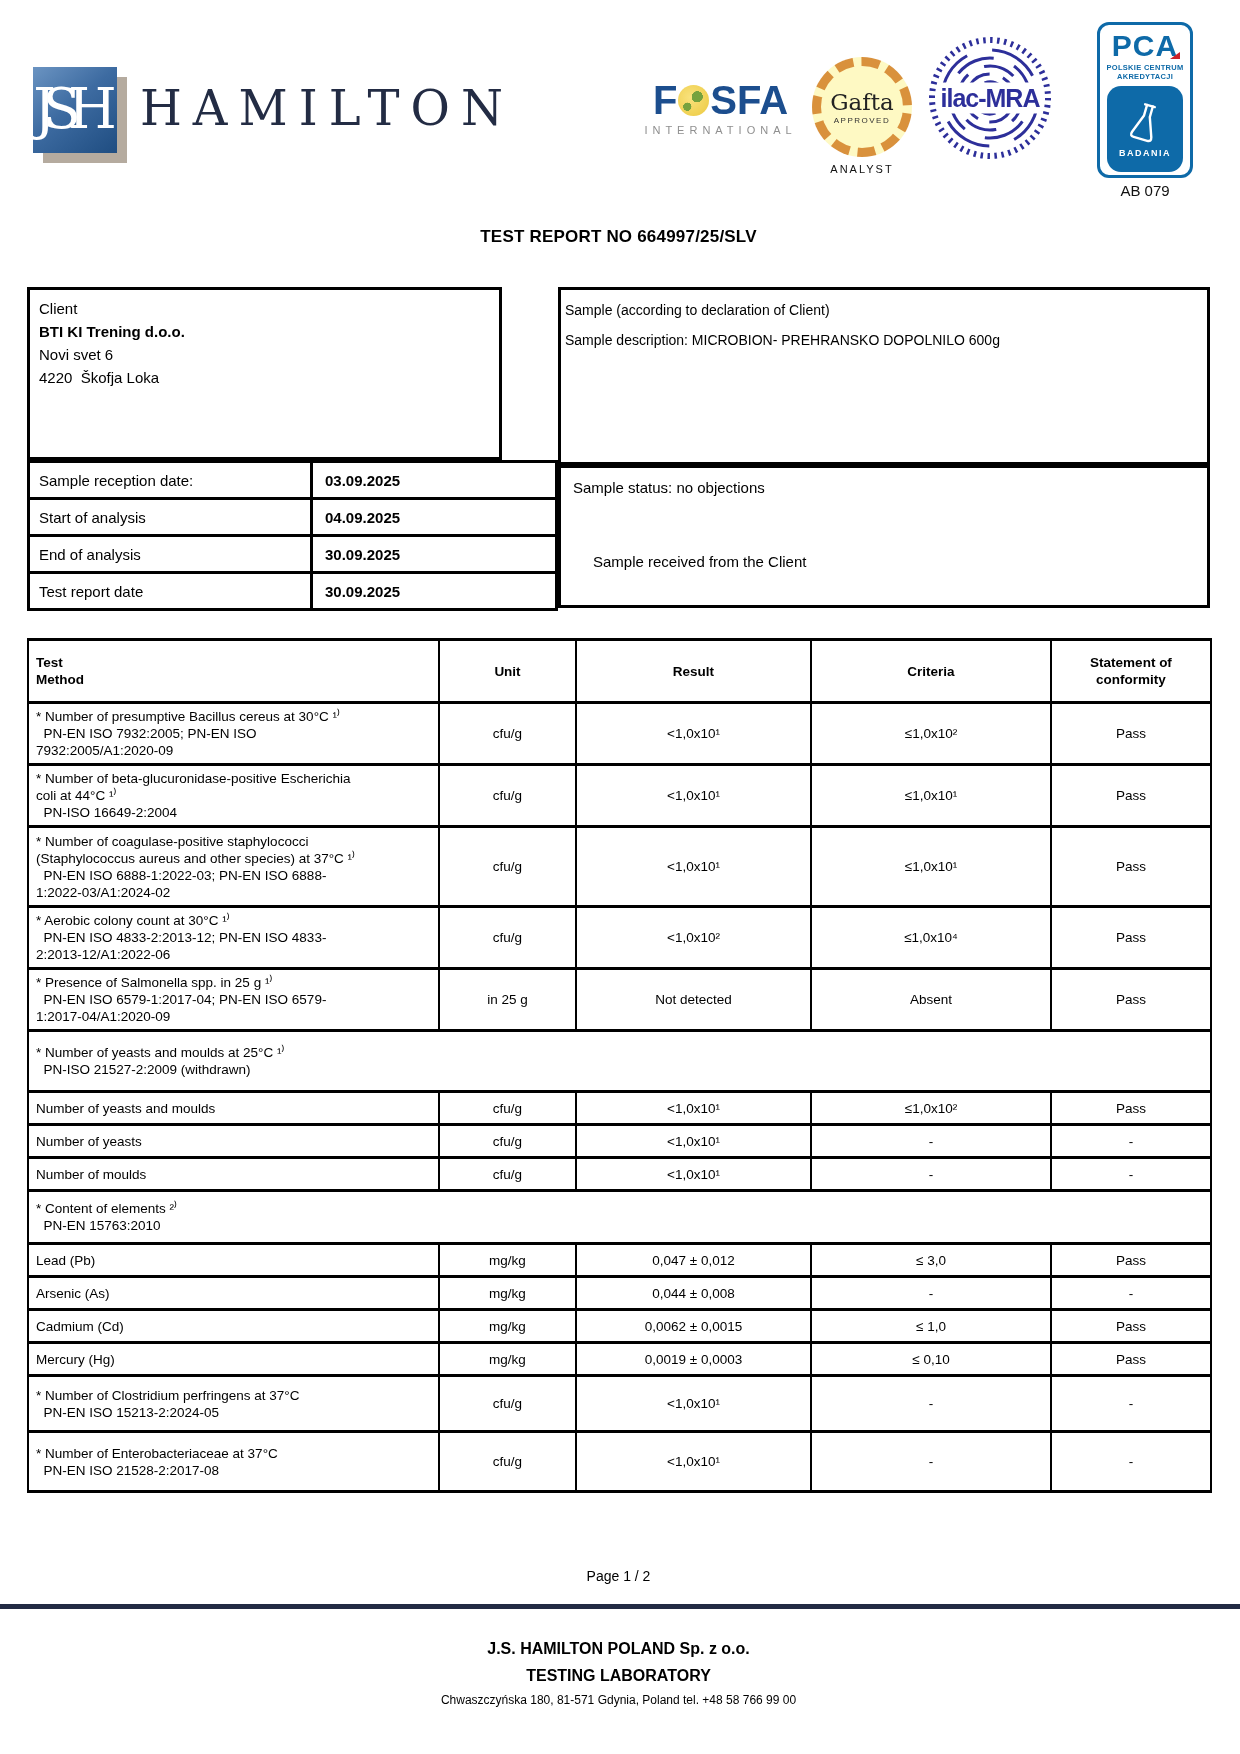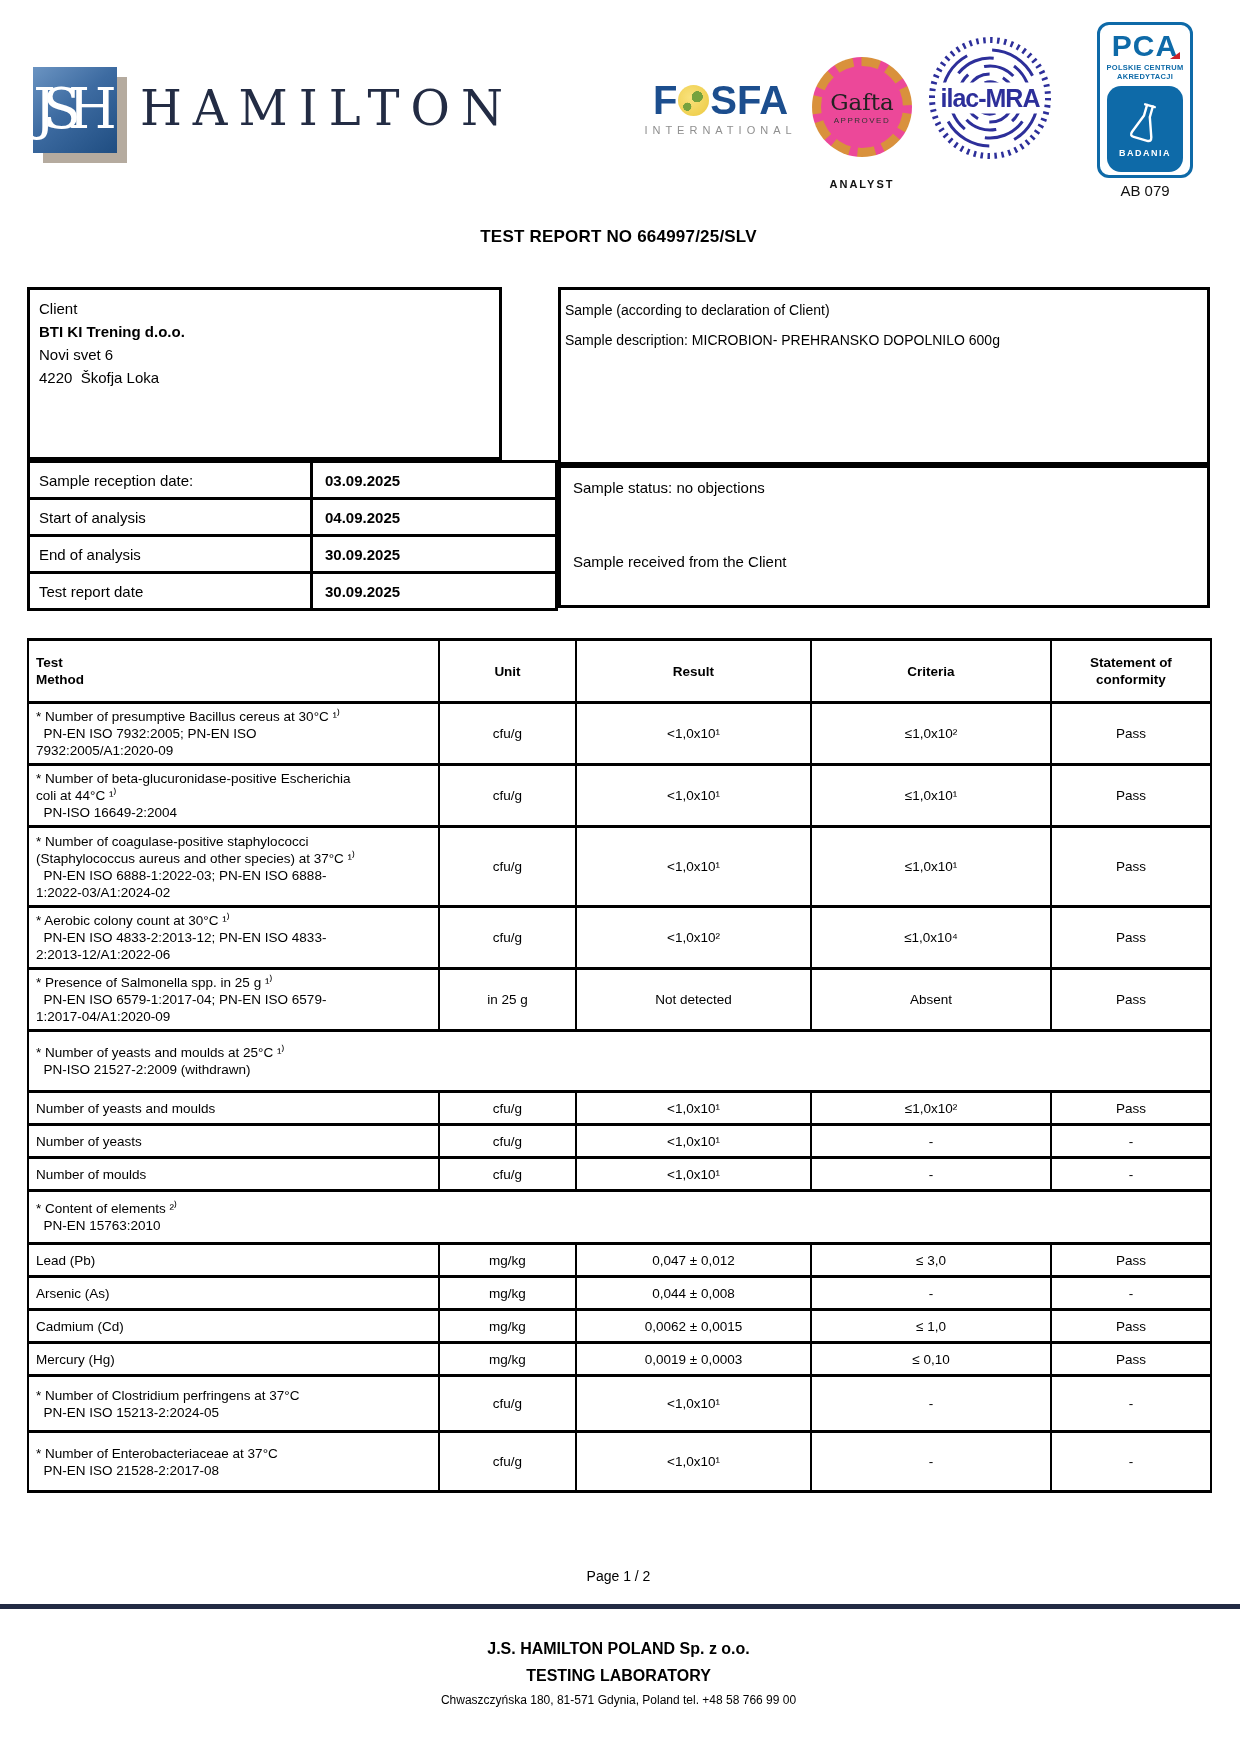--- a/index.html
+++ b/index.html
@@ -20,25 +20,25 @@
                font-size:40px; font-weight:bold; color:#1c4e8e; line-height:40px; }
   .globe { display:inline-block; width:31px; height:31px; border-radius:50%; margin:0 1px;
            background:
              radial-gradient(circle at 62% 38%, #76a23e 0 20%, rgba(0,0,0,0) 21%),
              radial-gradient(circle at 30% 70%, #76a23e 0 13%, rgba(0,0,0,0) 14%),
              radial-gradient(circle at 40% 40%, #f9e27d, #ecc93f); }
   .fosfa-sub { margin-top:4px; font-size:11px; letter-spacing:5px; color:#8f8f8f; }
 
   .gafta-ring { position:absolute; left:812px; top:57px; width:100px; height:100px;
                 border:9px dashed #d9913c; border-radius:50%; box-sizing:border-box;
-                display:flex; flex-direction:column; align-items:center; justify-content:center; background:#ec4899; }
+                display:flex; flex-direction:column; align-items:center; justify-content:center; background:#fef9c3; }
   .gafta-name { font-family:"DejaVu Serif",serif; font-size:23px; color:#222; line-height:24px; }
   .gafta-approved { font-size:8px; letter-spacing:1.5px; color:#333; margin-top:2px; }
-  .gafta-analyst { position:absolute; left:812px; top:178px; width:100px; text-align:center;
-                   font-size:11px; font-weight:bold; letter-spacing:2px; color:#111; }
+  .gafta-analyst { position:absolute; left:812px; top:163px; width:100px; text-align:center;
+                   font-size:11px; font-weight:normal; letter-spacing:2px; color:#111; }
 
   .ilac { position:absolute; left:928px; top:36px; width:124px; height:124px; }
   .ilac svg { position:absolute; left:0; top:0; }
   .ilac-text { position:absolute; left:50%; top:50%; transform:translate(-50%,-50%);
                font-size:25px; font-weight:bold; letter-spacing:-1px; color:#2d2f9a;
                background:#fff; padding:1px 2px; white-space:nowrap; }
 
   .pca { position:absolute; left:1097px; top:22px; width:96px; height:156px; box-sizing:border-box;
          border:3px solid #0e6aa8; border-radius:12px; background:#fff; text-align:center; padding-top:4px; }
   .pca-name-row { position:relative; height:34px; }
@@ -63,21 +63,21 @@
   table.dates { position:absolute; left:27px; top:460px; width:528px; border-collapse:collapse;
                 table-layout:fixed; font-size:15px; }
   table.dates td { border:3px solid #000; height:37px; box-sizing:border-box; padding:0 0 0 9px; }
   table.dates td.d-val { font-weight:bold; padding-left:12px; }
 
   .sample-box { position:absolute; left:558px; top:287px; width:652px; height:178px; box-sizing:border-box;
                 border:3px solid #000; padding:5px 4px; font-size:14px; line-height:30px; }
   .status-box { position:absolute; left:558px; top:465px; width:652px; height:143px; box-sizing:border-box;
                 border:3px solid #000; padding:0 12px; font-size:15px; }
   .status-line { margin-top:11px; }
-  .received-line { margin-top:57px; }
+  .received-line { margin-top:57px;margin-left:20px; }
 
   
   table.results { position:absolute; left:27px; top:638px; width:1183px; border-collapse:collapse;
                   table-layout:fixed; font-size:13.5px; line-height:17px; }
   table.results th, table.results td { border:2px solid #000; border-top-width:3px; border-bottom-width:3px;
                   box-sizing:border-box; vertical-align:middle; text-align:center; padding:4px 4px;
                   white-space:pre-line; overflow:hidden; }
   table.results thead tr { height:63px; }
   table.results th { font-weight:bold; }
   table.results .c-test { text-align:left; padding-left:7px; padding-right:6px; }

